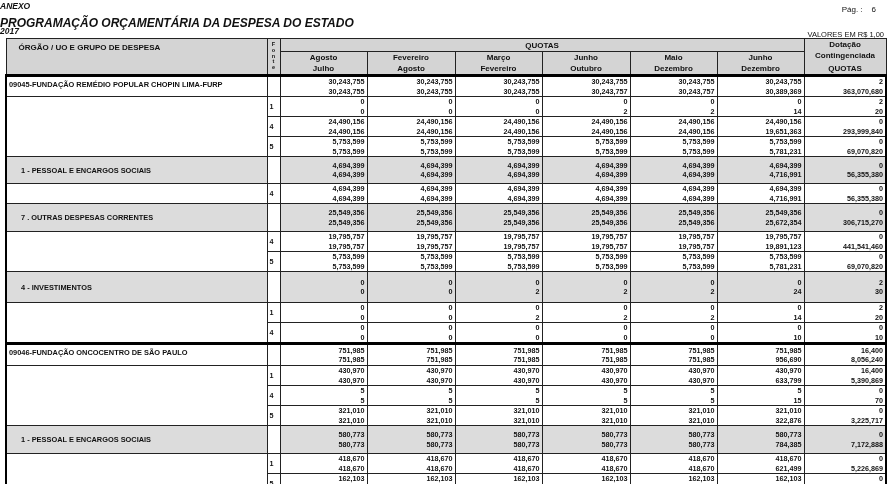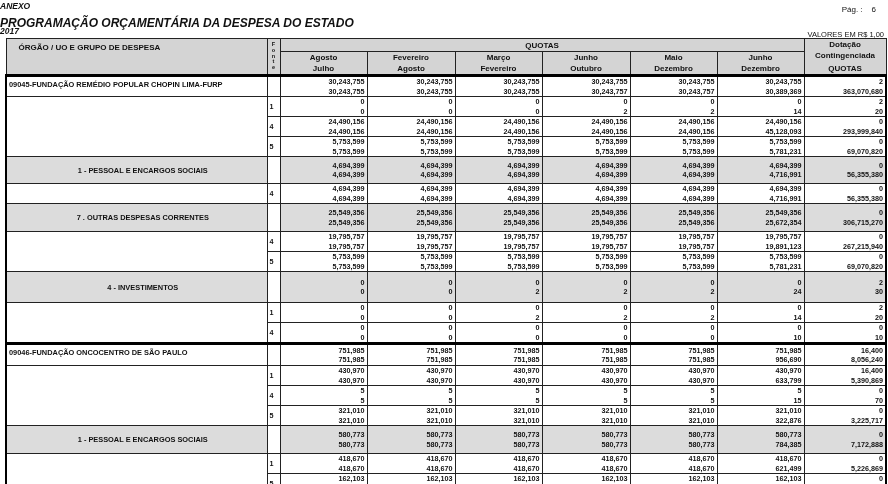--- a/index.html
+++ b/index.html
@@ -21,21 +21,21 @@
   table.grid td, table.grid th { border: 1px solid #222; padding: 0 2px; vertical-align: middle; }
   table.grid thead th { background: #d4d4d4; font-size: 8px; text-align: center; line-height: 11px; }
   table.grid thead th.lbl { text-align: left; vertical-align: top; padding: 3px 0 0 12px; font-size: 8px; }
   table.grid thead th.fonte { font-size: 5.5px; line-height: 5.8px; padding: 0; }
   table.grid thead tr.r1 th { height: 13px; }
   table.grid thead tr.r2 th { height: 24px; border-bottom: 3px solid #000; }
   td.num { text-align: right; line-height: 9.5px; padding-right: 2px; }
   td.num div { height: 9.5px; }
   td.f { text-align: left; padding-left: 4px; font-size: 7.2px; }
   tr.gray td { background: #dcdcdc; }
-  tr.gray td.lbl-g { padding-left: 14px; font-size: 7.4px; vertical-align: middle; text-align: center; }
+  tr.gray td.lbl-g { padding-left: 14px; font-size: 7.4px; vertical-align: middle; }
   tr.org td.lbl-o { padding-left: 2px; font-size: 7.4px; vertical-align: top; padding-top: 3px; border-top: 3px solid #000; }
   tr.org td { border-top: 3px solid #000; }
   tr.sub td.lbl-e { background: #fff; border-top: none; border-bottom: none; }
   tr.last td { border-bottom: 2px solid #000; }
 </style>
 </head>
 <body>
 
 <div class="hdr-text" id="anexo">ANEXO</div>
 <div class="hdr-text" id="prog">PROGRAMAÇÃO ORÇAMENTÁRIA DA DESPESA DO ESTADO</div>
@@ -178,21 +178,21 @@
         <td class="num">
           <div>24,490,156</div>
           <div>24,490,156</div>
         </td>
         <td class="num">
           <div>24,490,156</div>
           <div>24,490,156</div>
         </td>
         <td class="num">
           <div>24,490,156</div>
-          <div>45,128,093</div>
+          <div>19,651,363</div>
         </td>
         <td class="num" style="border-right: 2px solid rgb(0, 0, 0);">
           <div>0</div>
           <div>293,999,840</div>
         </td>
       </tr>
       <tr class="sub" style="height: 19px;">
         <td class="lbl-e" style="border-left: 2px solid rgb(0, 0, 0); border-right: 1px solid rgb(34, 34, 34);"></td>
         <td class="f" style="background: rgb(255, 255, 255);">5</td>
         <td class="num">
@@ -342,21 +342,21 @@
         <td class="num">
           <div>19,795,757</div>
           <div>19,795,757</div>
         </td>
         <td class="num">
           <div>19,795,757</div>
           <div>19,891,123</div>
         </td>
         <td class="num" style="border-right: 2px solid rgb(0, 0, 0);">
           <div>0</div>
-          <div>267,215,940</div>
+          <div>441,541,460</div>
         </td>
       </tr>
       <tr class="sub" style="height: 19px;">
         <td class="lbl-e" style="border-left: 2px solid rgb(0, 0, 0); border-right: 1px solid rgb(34, 34, 34);"></td>
         <td class="f" style="background: rgb(255, 255, 255);">5</td>
         <td class="num">
           <div>5,753,599</div>
           <div>5,753,599</div>
         </td>
         <td class="num">

